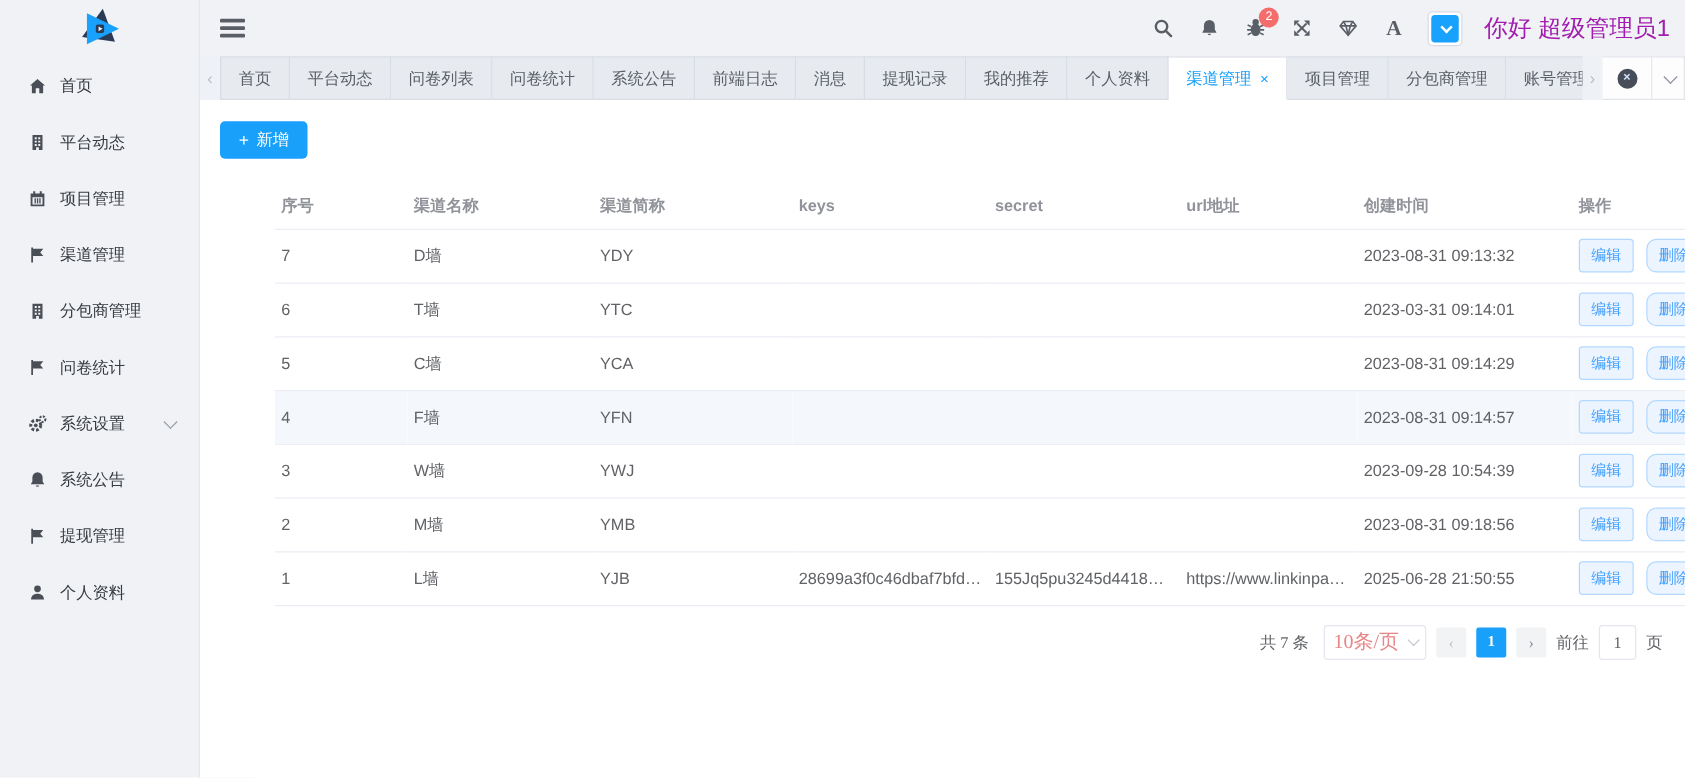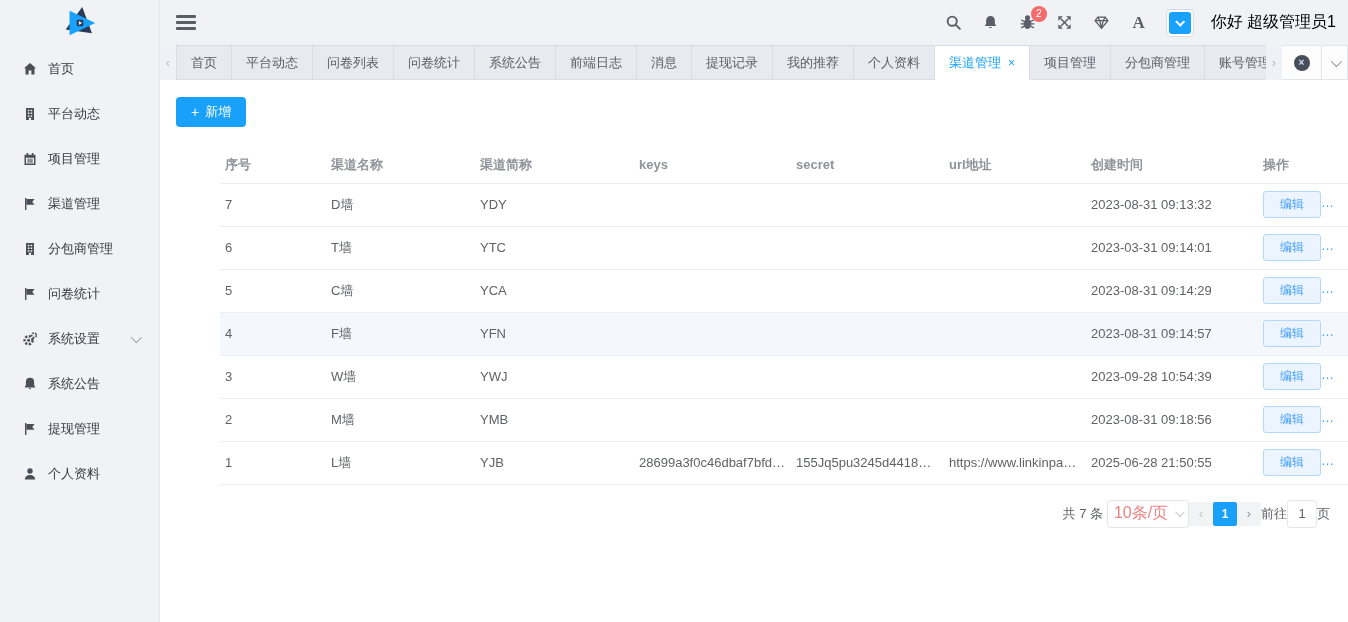--- a/index.html
+++ b/index.html
@@ -24,21 +24,21 @@
   .hamburger { width:20px; cursor:pointer; }
   .hamburger span { display:block; height:2.5px; background:#5a5e66; margin:3.5px 0; border-radius:1px; }
   .nav-right { margin-left:auto; display:flex; align-items:center; gap:17px; }
   .nav-ico { width:20px; height:20px; display:flex; align-items:center; justify-content:center; position:relative; cursor:pointer; color:#5a5e66; }
   .nav-ico svg { width:17px; height:17px; display:block; }
   .badge { position:absolute; top:-7px; right:-9px; min-width:16px; height:16px; border-radius:8px; background:#f56c6c; color:#fff; font-size:10px; line-height:16px; text-align:center; padding:0 4px; }
   .font-a { font-family:"Liberation Serif","DejaVu Serif",serif; font-weight:700; font-size:17px; color:#5a5e66; }
   .avatar-wrap { width:28px; height:28px; border:1px solid #d8dce5; background:#fff; border-radius:4px; display:flex; align-items:center; justify-content:center; cursor:pointer; }
   .avatar { width:22px; height:22px; background:#18a2fd; border-radius:3px; display:flex; align-items:center; justify-content:center; }
   .avatar .achev { width:7px; height:7px; border-right:2px solid #fff; border-bottom:2px solid #fff; transform:rotate(45deg) translateY(-1px); }
-  .greet { color:#000000; font-size:16px; white-space:nowrap; }
+  .greet { color:#a21caf; font-size:19px; white-space:nowrap; }
 
   
   .tabbar { height:35px; display:flex; align-items:stretch; background:#eef1f5; }
   .tab-nav { width:16px; display:flex; align-items:center; justify-content:center; color:#b7bcc4; font-size:13px; cursor:pointer; flex:0 0 16px; }
   .tabs-viewport { flex:1; min-width:0; overflow:hidden; display:flex; }
   .tab { flex:0 0 auto; display:flex; align-items:center; padding:0 14px; background:#e7eaef; border:1px solid #d8dce5; border-left:none; color:#5a5e66; font-size:13px; cursor:pointer; white-space:nowrap; }
   .tab:first-child { border-left:1px solid #d8dce5; }
   .tab.active { background:#fff; color:#18a0fb; border-bottom-color:#fff; }
   .tab .close-x { margin-left:7px; color:#18a0fb; font-size:12px; line-height:1; cursor:pointer; }
   .tab-controls { flex:0 0 auto; display:flex; }
@@ -49,25 +49,25 @@
 
   
   .content { flex:1; background:#fff; padding:17px 18px 0 16px; overflow:hidden; }
   .btn-add { display:inline-flex; align-items:center; gap:6px; background:#18a0fb; color:#fff; border:none; border-radius:4px; height:30px; padding:0 15px; font-size:13px; cursor:pointer; font-family:inherit; }
   .btn-add .plus { font-size:14px; }
 
   table.grid { border-collapse:collapse; table-layout:fixed; width:1154px; margin-top:20px;margin-left:44px; }
   table.grid th { text-align:left; font-size:13px; font-weight:700; color:#909399; height:36px; padding:0 5px; border-bottom:1px solid #ebeef5; }
   table.grid td { font-size:13px; color:#606266; height:43px; padding:0 5px; border-bottom:1px solid #ebeef5; overflow:hidden; white-space:nowrap; text-overflow:ellipsis; }
   tr.highlight td { background:#f4f7fb; }
-  .btn-mini { display:inline-block; background:#ecf5ff; border:1px solid #b3d8ff; color:#409eff; font-size:12px; padding:4px 16px; border-radius:3px; cursor:pointer; font-family:inherit; }
+  .btn-mini { display:inline-block; background:#ecf5ff; border:1px solid #b3d8ff; color:#409eff; font-size:12px; padding:4px 9px; border-radius:3px; cursor:pointer; font-family:inherit; }
   .btn-mini + .btn-mini { margin-left:10px;border-radius:8px; }
 
   
-  .pager { display:flex; align-items:center; justify-content:flex-end; margin-top:15px; font-size:13px; color:#606266; }
+  .pager { display:flex; align-items:center; justify-content:flex-end; margin-top:15px; gap:8px; font-size:13px; color:#606266;font-family:Liberation Serif, serif; }
   .pager .total { margin-right:4px; }
   .size-select { width:82px; height:28px; border:1px solid #e4e7ed; border-radius:3px; background:#fff; display:flex; align-items:center; justify-content:center; gap:7px; cursor:pointer; }
   .size-select .txt { font-size:16px; color:#e88585; }
   .size-select .schev { width:7px; height:7px; border-right:1.4px solid #c0c4cc; border-bottom:1.4px solid #c0c4cc; transform:rotate(45deg) translateY(-2px); }
   .pg-btn { width:24px; height:24px; border-radius:2px; background:#f2f3f5; display:flex; align-items:center; justify-content:center; font-size:13px; cursor:pointer; }
   .pg-btn.prev { color:#c0c4cc; }
   .pg-btn.next { color:#8a8f99; }
   .pg-num { width:24px; height:24px; border-radius:2px; background:#18a0fb; color:#fff; display:flex; align-items:center; justify-content:center; font-size:12px; font-weight:700; cursor:pointer; }
   .goto-input { width:30px; height:28px; border:1px solid #e4e7ed; border-radius:3px; text-align:center; font-size:13px; color:#606266; font-family:inherit; outline:none; }
 </style>

